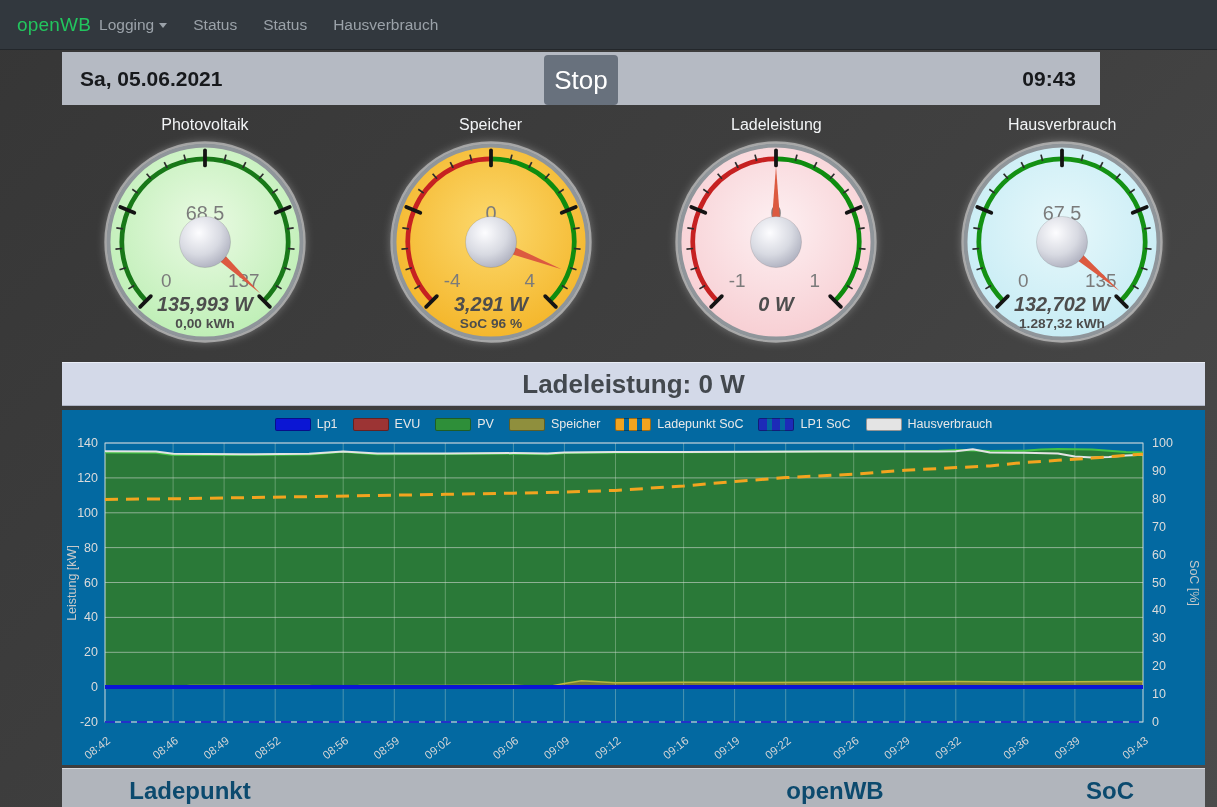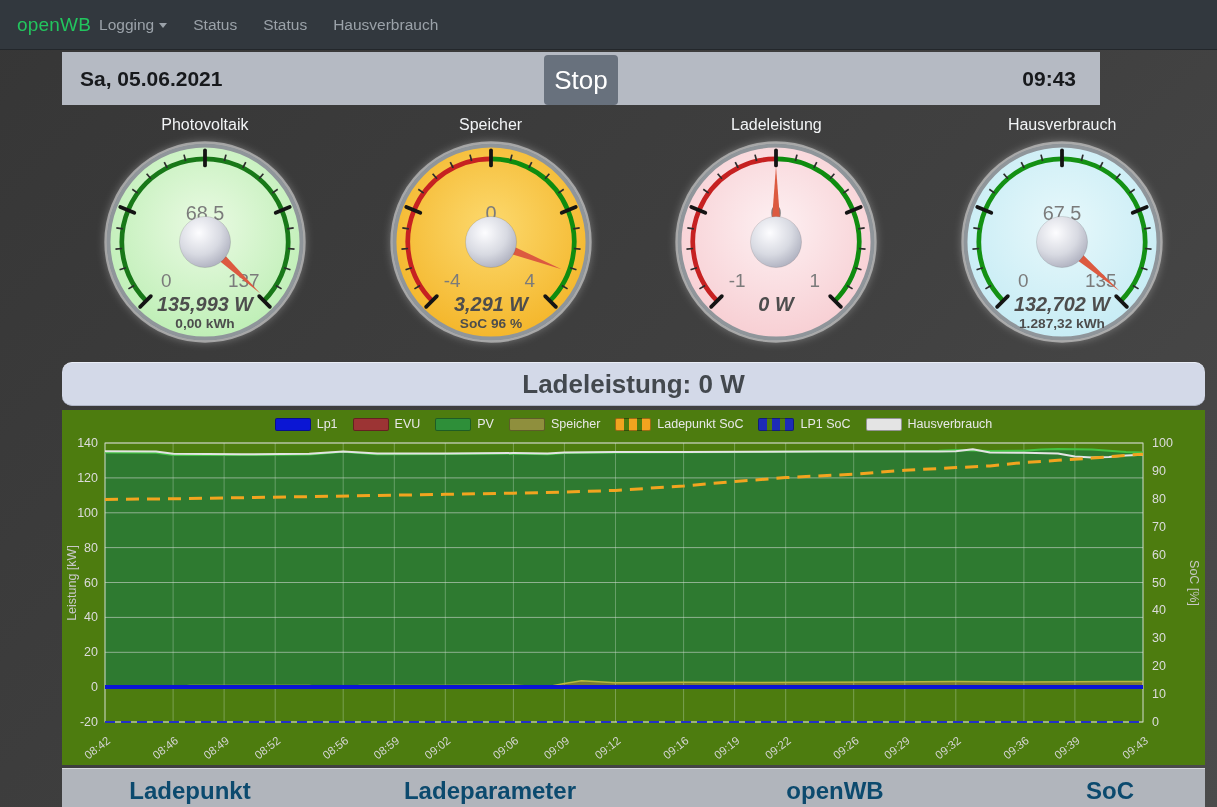--- a/index.html
+++ b/index.html
@@ -35,25 +35,25 @@
   }
   
   .gauges { position:absolute; left:62px; top:110px; width:1143px; height:250px; display:flex; }
   .gauge-cell { width:285.75px; display:flex; flex-direction:column; align-items:center; }
   .gauge-title { color:#f2f4f6; font-size:16px; margin-top:6px; height:22px; }
   .gauge-svg { filter:drop-shadow(0 0 5px rgba(255,255,255,.38)); }
   
   .ladebar {
     position:absolute; left:62px; top:362px; width:1143px; height:44px;
     background:#d3d9e8; border-top:1px solid #e9edf6; border-bottom:1px solid #aeb4c4;
-    display:flex; align-items:center; justify-content:center;border-radius:10px;
+    display:flex; align-items:center; justify-content:center;
   }
   .ladebar span { font-size:26px; font-weight:bold; color:#43484e; }
   
-  .chart { position:absolute; left:62px; top:410px; width:1143px; height:355px; background:#4d7c0f; }
+  .chart { position:absolute; left:62px; top:410px; width:1143px; height:355px; background:#0369a1; }
   .legend { position:absolute; left:0; top:7px; width:100%; display:flex; justify-content:center; align-items:center; gap:15px; }
   .legend-item { display:flex; align-items:center; gap:6px; }
   .legend-swatch { width:36px; height:13px; border-radius:2px; border:1px solid rgba(0,0,0,.35); }
   .legend-label { color:#e8e8e8; font-size:12.5px; }
   .chart svg { position:absolute; left:0; top:0; }
   
   .footer {
     position:absolute; left:62px; top:768px; width:1143px; height:46px;
     background:#b1b5bc; border-top:1px solid #d6d9de;
   }
@@ -393,16 +393,15 @@
       <text x="967.9" y="332" text-anchor="end" font-size="11.5" fill="#d4d4d4" transform="rotate(-38 967.9 332)">09:36</text>
       <text x="1018.9" y="332" text-anchor="end" font-size="11.5" fill="#d4d4d4" transform="rotate(-38 1018.9 332)">09:39</text>
       <text x="1087.0" y="332" text-anchor="end" font-size="11.5" fill="#d4d4d4" transform="rotate(-38 1087.0 332)">09:43</text>
       <text x="14" y="173" text-anchor="middle" font-size="12.5" fill="#c8c8c8" transform="rotate(-90 14 173)">Leistung [kW]</text>
       <text x="1128" y="173" text-anchor="middle" font-size="12.5" fill="#c8c8c8" transform="rotate(90 1128 173)">SoC [%]</text>
     </svg>
 </div>
 
 <div class="footer" id="footer">
     <span class="footer-col" style="left:128px">Ladepunkt</span>
-    <span class="footer-col" style="left:428px">Ladeparameter</span>
     <span class="footer-col" style="left:773px">openWB</span>
     <span class="footer-col" style="left:1048px">SoC</span>
   </div>
 
 </body></html>

